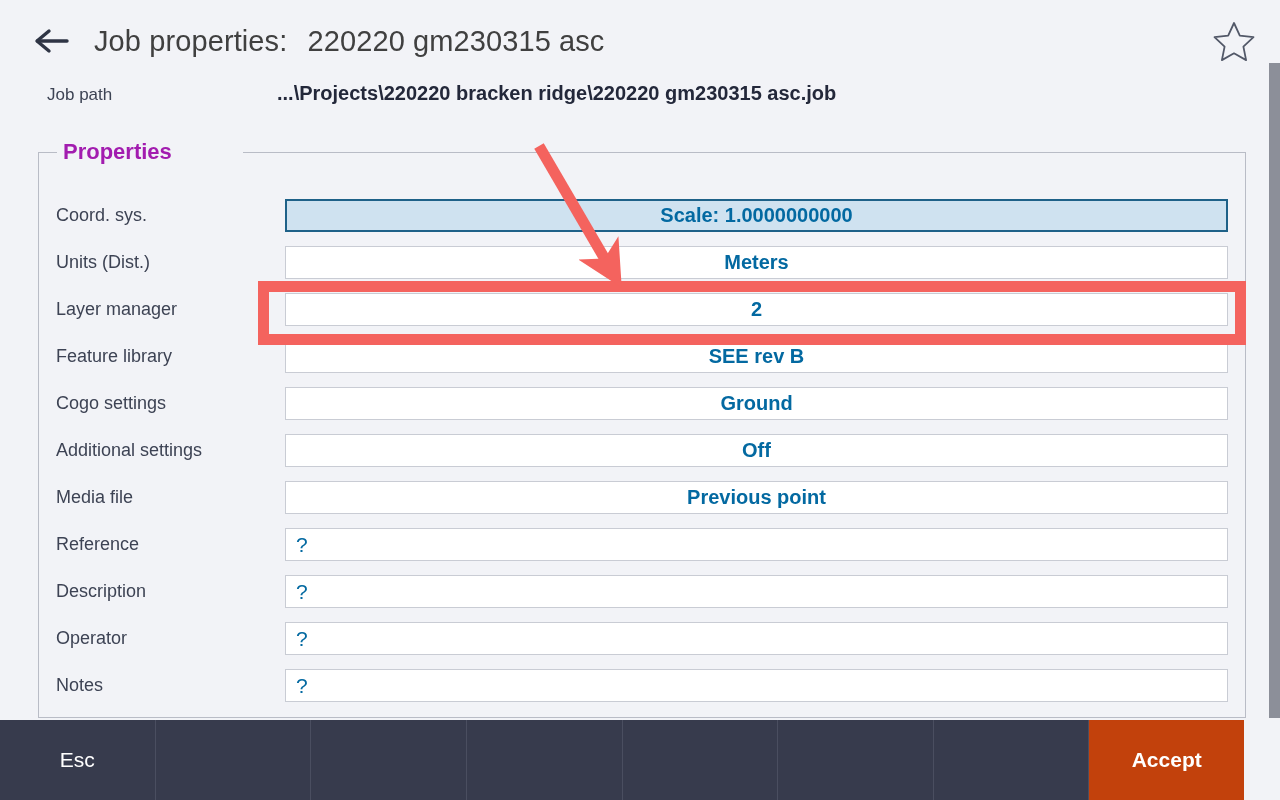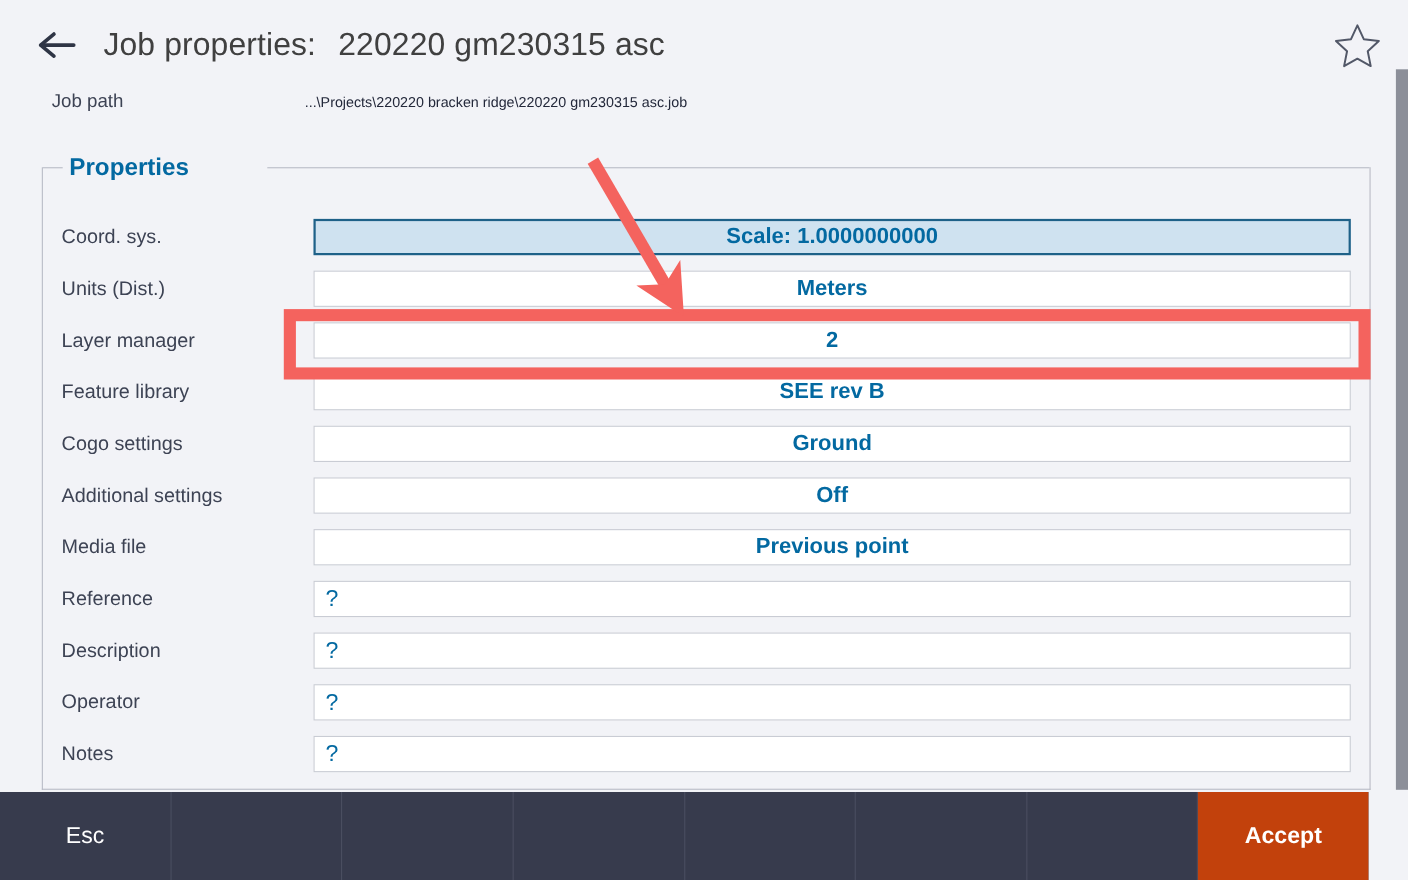--- a/index.html
+++ b/index.html
@@ -63,22 +63,22 @@
     padding: 0 0 0 47px;
     height: 44px;
   }
   #job-path-label {
     font-size: 17px;
     color: #3d4354;
     width: 230px;
     flex: 0 0 230px;
   }
   #job-path-value {
-    font-size: 13px;
-    font-weight: normal;
+    font-size: 20px;
+    font-weight: bold;
     color: #23283a;
     white-space: nowrap;
   }
 
   
   #properties-group {
     position: absolute;
     left: 38px;
     top: 152px;
     width: 1208px;
@@ -97,21 +97,21 @@
   }
   #properties-group::before { left: 0; width: 18px; }
   #properties-group::after  { left: 204px; right: 0; }
 
   #properties-legend {
     position: absolute;
     left: 20px;
     top: -15px;
     font-size: 22px;
     font-weight: bold;
-    color: #0369a1;
+    color: #a21caf;
     background: #f2f3f7;
     padding: 0 4px;
     line-height: 30px;
   }
 
   #properties-rows {
     position: absolute;
     left: 0; top: 0; right: 0;
     padding-top: 40px;
   }

